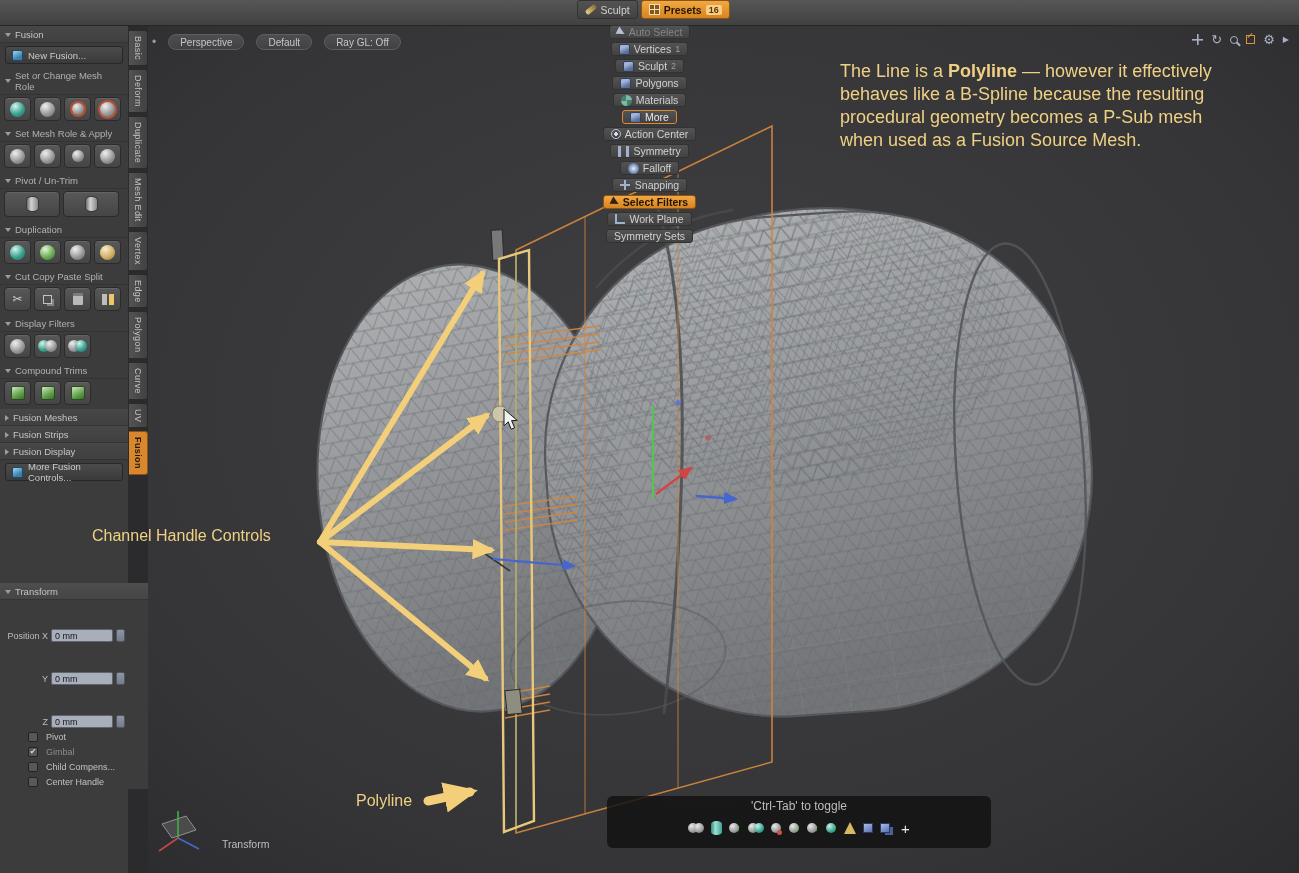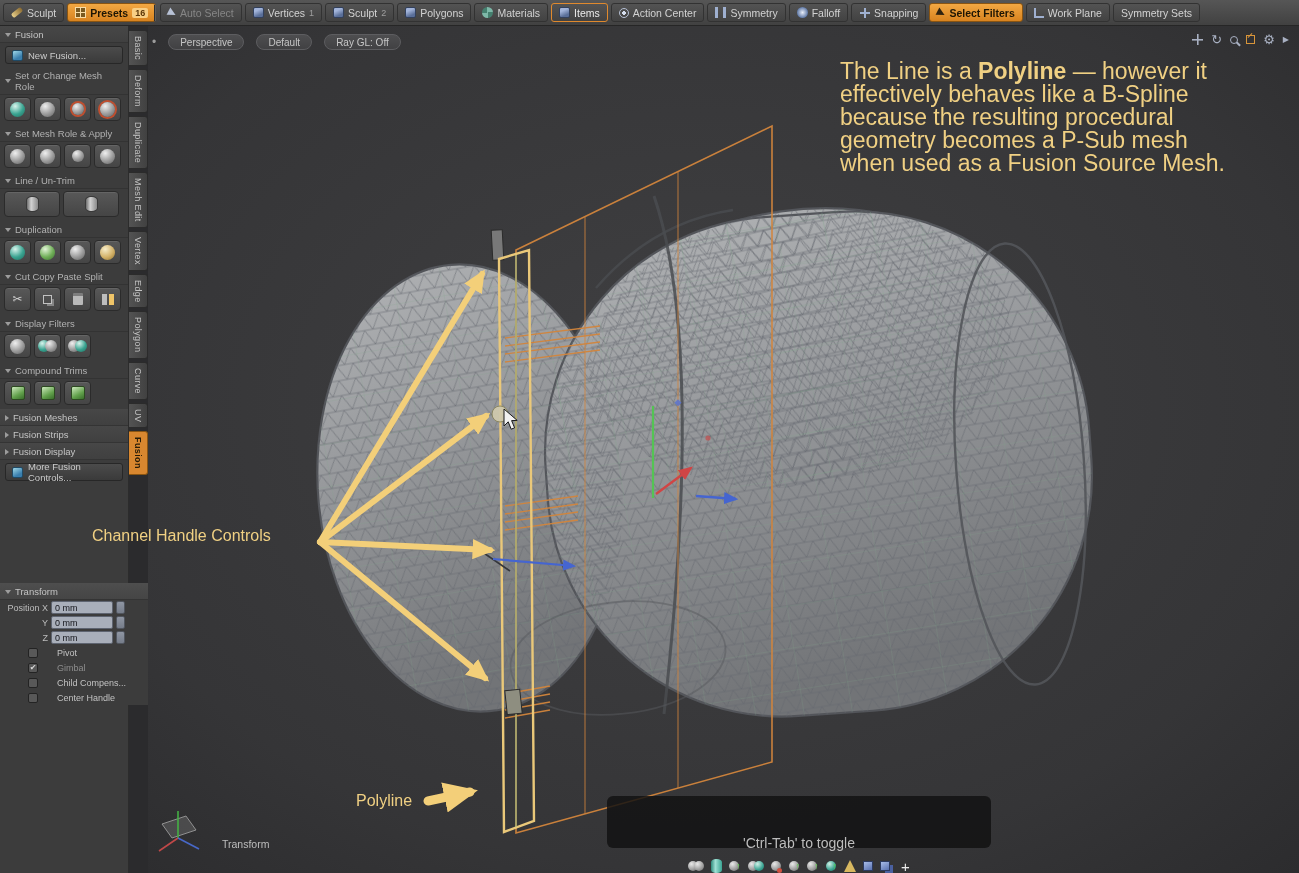--- a/index.html
+++ b/index.html
@@ -3,21 +3,21 @@
 <meta charset="utf-8">
 <style>
   html,body{margin:0;padding:0;background:#2b2b2d;}
   body{width:1299px;height:873px;position:relative;overflow:hidden;
        font-family:"Liberation Sans",sans-serif;-webkit-font-smoothing:antialiased;}
   *{box-sizing:border-box;}
 
   
   .topbar{position:absolute;left:0;top:0;width:1299px;height:26px;
     background:linear-gradient(#565656,#414141);border-bottom:1px solid #262626;
-    display:flex;align-items:center;padding:0 3px;gap:3px;z-index:20;}
+    display:flex;align-items:center;padding:0 3px;gap:3px;z-index:20;flex-direction:column;}
   .tb-left{width:146px;display:flex;gap:3px;align-items:center;}
   .tbtn{display:flex;align-items:center;gap:4px;height:19px;padding:0 7px;
     border-radius:3px;font-size:10.5px;color:#d2d2d2;
     background:linear-gradient(#535353,#424242);border:1px solid #323232;white-space:nowrap;}
   .tbtn.orange{background:linear-gradient(#f2a843,#d8831f);color:#1e1604;font-weight:bold;border-color:#8a5512;}
   .tbtn.outline{border:1px solid #e0892d;color:#eaeaea;}
   .tbtn.disabled{color:#868686;}
   .badge-orange{background:#f8cf85;color:#5a3608;border-radius:2px;padding:0 3px;font-size:9px;font-weight:bold;}
   .badge-plain{color:#9f9f9f;font-size:9px;}
   .tsep{width:1px;height:16px;background:#2e2e2e;box-shadow:1px 0 0 #5d5d5d;margin:0 2px;}
@@ -76,26 +76,26 @@
   
   .tabstrip{position:absolute;left:129px;top:30px;width:19px;display:flex;flex-direction:column;gap:3px;z-index:12;}
   .vtab{writing-mode:vertical-rl;font-size:9px;color:#c4c4c4;letter-spacing:.4px;
     background:linear-gradient(90deg,#535353,#414141);border:1px solid #2b2b2b;border-left:none;
     border-radius:0 3px 3px 0;padding:5px 2px;display:flex;align-items:center;justify-content:center;}
   .vtab.active{background:#d8872f;color:#271c08;font-weight:bold;border-color:#8a5512;}
 
   
   .tpanel{position:absolute;left:0;top:583px;width:148px;z-index:11;background:#3c3c3c;}
   .tpanel .shead{background:linear-gradient(#4e4e4e,#454545);}
-  .trow{display:flex;align-items:center;gap:3px;font-size:9px;color:#bdbdbd;padding:1px 4px;}
+  .trow{display:flex;align-items:center;gap:3px;font-size:9px;color:#bdbdbd;padding:1px 4px;margin-top:28px;}
   .tlabel{width:44px;text-align:right;flex:none;}
   .tinput{width:62px;height:13px;background:#a9afba;border:1px solid #5e6470;border-radius:2px;
     color:#14151a;font-size:9px;padding:0 3px;font-family:"Liberation Sans",sans-serif;}
   .stp{width:9px;height:13px;background:linear-gradient(#8f96a3,#767d8a);border:1px solid #51565f;border-radius:2px;flex:none;}
-  .cbrow{display:flex;align-items:center;gap:19px;font-size:9px;color:#c2c2c2;padding:2.5px 4px 2.5px 28px;}
+  .cbrow{display:flex;align-items:center;gap:8px;font-size:9px;color:#c2c2c2;padding:2.5px 4px 2.5px 28px;}
   .cbrow.dim{color:#8d8d8d;}
   .cb{width:10px;height:10px;background:#585858;border:1px solid #232323;border-radius:2px;
     display:flex;align-items:center;justify-content:center;font-size:8px;color:#d8d8d8;line-height:1;flex:none;}
 
   
   .viewport{position:absolute;left:148px;top:26px;width:1151px;height:847px;overflow:hidden;z-index:5;}
   .scene{position:absolute;left:0;top:0;width:1151px;height:847px;display:block;}
   .vp-pills{position:absolute;left:4px;top:8px;display:flex;align-items:center;gap:12px;z-index:8;}
   .dotbtn{color:#9c9c9c;font-size:12px;line-height:1;}
   .pill{height:16px;display:flex;align-items:center;padding:0 11px;border-radius:8px;
@@ -107,21 +107,21 @@
   .rot{font-size:13px;line-height:1;}
   .zoomi{width:8px;height:8px;border:1.5px solid #a8b0c2;border-radius:50%;position:relative;}
   .zoomi i{position:absolute;width:5px;height:1.6px;background:#a8b0c2;transform:rotate(45deg);right:-4px;bottom:-2px;}
   .maxi{width:9px;height:9px;border:1.4px solid #d8953a;position:relative;}
   .maxi i{position:absolute;left:1px;top:1px;width:6px;height:1.4px;background:#d8953a;transform:rotate(-45deg);transform-origin:left center;}
   .gear{font-size:13px;line-height:1;color:#a8b0c2;}
   .expand{font-size:8px;line-height:1;color:#a8b0c2;}
 
   .popup{position:absolute;left:459px;top:770px;width:384px;height:52px;border-radius:6px;
     background:rgba(18,18,18,.84);z-index:8;display:flex;flex-direction:column;align-items:center;padding-top:3px;}
-  .popup-hint{font-size:14px;color:#bdbdbd;margin-top:36px;}
+  .popup-hint{font-size:12px;color:#bdbdbd;}
   .popup-icons{display:flex;align-items:center;gap:7px;margin-top:4px;}
   .pico{display:flex;align-items:center;justify-content:center;height:22px;}
   .pdot{width:10px;height:10px;border-radius:50%;background:radial-gradient(circle at 35% 30%,#e9e9e9,#9b9b9b 60%,#5c5c5c);display:inline-block;}
   .pdot.teal{background:radial-gradient(circle at 35% 30%,#cff0e6,#3aa392 60%,#1e6c5d);}
   .pdot + .pdot{margin-left:-4px;}
   .pcyl{width:11px;height:14px;border-radius:5px/3px;background:linear-gradient(90deg,#2f8b7c,#9fe0d4 40%,#3aa392);display:inline-block;}
   .pup{color:#5dd04d;font-size:9px;font-weight:bold;margin-left:-3px;line-height:1;}
   .pred{width:5px;height:5px;border-radius:50%;background:#d05040;margin-left:-4px;margin-top:8px;}
   .pcone{width:0;height:0;border-left:6px solid transparent;border-right:6px solid transparent;border-bottom:12px solid #d8b860;}
   .pcube{width:10px;height:10px;background:linear-gradient(150deg,#a8bce8,#5870b0);border:1px solid #2c3a60;display:inline-block;}
@@ -129,21 +129,21 @@
   .popup-plus{color:#ececec;font-size:15px;margin-left:4px;line-height:1;}
 
   .status{position:absolute;right:8px;top:771px;text-align:right;font-size:10px;line-height:12.8px;z-index:8;}
   .st-tool{color:#ef8f2f;font-weight:bold;}
   .st-line{color:#dd9c42;}
   .st-grid{color:#b9b9a9;}
   .axis-label{position:absolute;left:74px;top:812px;font-size:10.5px;color:#bdbdbd;z-index:8;}
 
   
   .ann{position:absolute;color:#f0d083;z-index:50;}
-  .ann-par{left:840px;top:60px;width:400px;font-size:23px;line-height:23px;}
+  .ann-par{left:840px;top:60px;width:400px;font-size:18px;line-height:23px;}
   .ann-par b{font-weight:bold;}
   .ann-channel{left:92px;top:527px;font-size:16px;}
   .ann-poly{left:356px;top:792px;font-size:16px;}
 </style>
 </head>
 <body>
 
 <div class="topbar">
   <div class="tb-left">
     <div class="tbtn">
@@ -174,21 +174,21 @@
   <div class="tbtn">
     <span class="ti ti-cube"></span>
     <span>Polygons</span>
   </div>
   <div class="tbtn">
     <span class="ti ti-mat"></span>
     <span>Materials</span>
   </div>
   <div class="tbtn outline">
     <span class="ti ti-cube"></span>
-    <span>Items</span>
+    <span>More</span>
   </div>
   <div class="tbtn">
     <span class="ti ti-target"></span>
     <span>Action Center</span>
   </div>
   <div class="tbtn">
     <span class="ti ti-sym"></span>
     <span>Symmetry</span>
   </div>
   <div class="tbtn">
@@ -255,21 +255,21 @@
     <div class="sibtn">
         <span class="sph gray s"></span>
       </div>
     <div class="sibtn">
         <span class="sph gray"></span>
       </div>
   </div>
 
   <div class="shead sub">
     <span class="tri-d"></span>
-    <span>Line / Un-Trim</span>
+    <span>Pivot / Un-Trim</span>
   </div>
   <div class="btnrow">
     <div class="sibtn wide">
         <span class="cyl"></span>
       </div>
     <div class="sibtn wide">
         <span class="cyl"></span>
       </div>
   </div>
 

